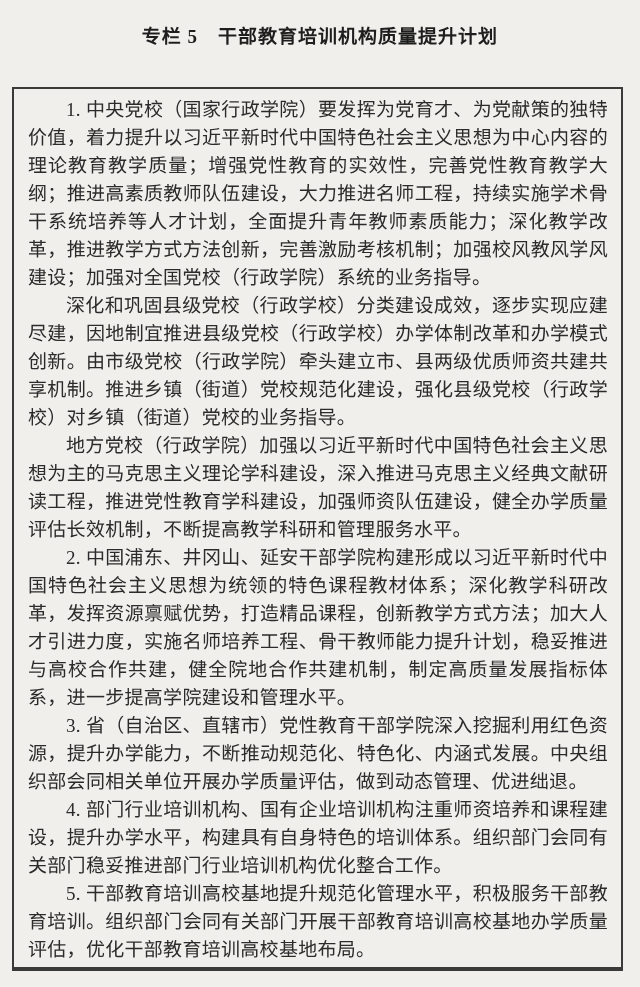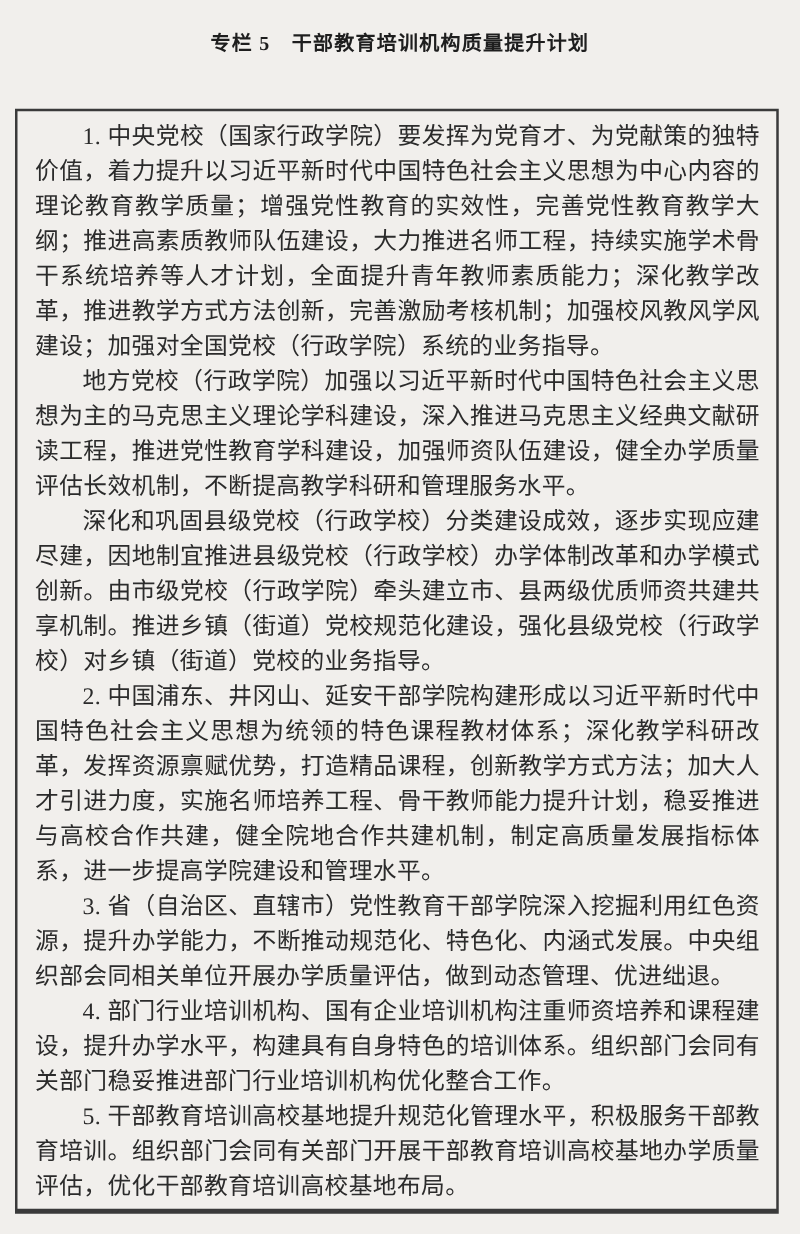--- a/index.html
+++ b/index.html
@@ -19,21 +19,21 @@
     height: 987px;
     background: var(--paper);
     overflow: hidden;
   }
   .title {
     position: absolute;
     top: 21px;
     left: 0;
     width: 100%;
     text-align: center;
-    font-size: 16px;
+    font-size: 19px;
     font-weight: bold;
     color: #1e1e1e;
     letter-spacing: 1px;
   }
   .box {
     position: absolute;
     top: 87px;
     left: 12px;
     width: 611px;
     height: 884px;
@@ -52,20 +52,20 @@
     letter-spacing: 0.3px;
   }
 </style>
 </head>
 <body>
 
 <div class="page">
   <h1 class="title">专栏 5　干部教育培训机构质量提升计划</h1>
   <div class="box">
     <p class="para">1. 中央党校（国家行政学院）要发挥为党育才、为党献策的独特价值，着力提升以习近平新时代中国特色社会主义思想为中心内容的理论教育教学质量；增强党性教育的实效性，完善党性教育教学大纲；推进高素质教师队伍建设，大力推进名师工程，持续实施学术骨干系统培养等人才计划，全面提升青年教师素质能力；深化教学改革，推进教学方式方法创新，完善激励考核机制；加强校风教风学风建设；加强对全国党校（行政学院）系统的业务指导。</p>
+    <p class="para">深化和巩固县级党校（行政学校）分类建设成效，逐步实现应建尽建，因地制宜推进县级党校（行政学校）办学体制改革和办学模式创新。由市级党校（行政学院）牵头建立市、县两级优质师资共建共享机制。推进乡镇（街道）党校规范化建设，强化县级党校（行政学校）对乡镇（街道）党校的业务指导。</p>
     <p class="para">地方党校（行政学院）加强以习近平新时代中国特色社会主义思想为主的马克思主义理论学科建设，深入推进马克思主义经典文献研读工程，推进党性教育学科建设，加强师资队伍建设，健全办学质量评估长效机制，不断提高教学科研和管理服务水平。</p>
-    <p class="para">深化和巩固县级党校（行政学校）分类建设成效，逐步实现应建尽建，因地制宜推进县级党校（行政学校）办学体制改革和办学模式创新。由市级党校（行政学院）牵头建立市、县两级优质师资共建共享机制。推进乡镇（街道）党校规范化建设，强化县级党校（行政学校）对乡镇（街道）党校的业务指导。</p>
     <p class="para">2. 中国浦东、井冈山、延安干部学院构建形成以习近平新时代中国特色社会主义思想为统领的特色课程教材体系；深化教学科研改革，发挥资源禀赋优势，打造精品课程，创新教学方式方法；加大人才引进力度，实施名师培养工程、骨干教师能力提升计划，稳妥推进与高校合作共建，健全院地合作共建机制，制定高质量发展指标体系，进一步提高学院建设和管理水平。</p>
     <p class="para">3. 省（自治区、直辖市）党性教育干部学院深入挖掘利用红色资源，提升办学能力，不断推动规范化、特色化、内涵式发展。中央组织部会同相关单位开展办学质量评估，做到动态管理、优进绌退。</p>
     <p class="para">4. 部门行业培训机构、国有企业培训机构注重师资培养和课程建设，提升办学水平，构建具有自身特色的培训体系。组织部门会同有关部门稳妥推进部门行业培训机构优化整合工作。</p>
     <p class="para">5. 干部教育培训高校基地提升规范化管理水平，积极服务干部教育培训。组织部门会同有关部门开展干部教育培训高校基地办学质量评估，优化干部教育培训高校基地布局。</p>
   </div>
 </div>
 
 </body></html>

